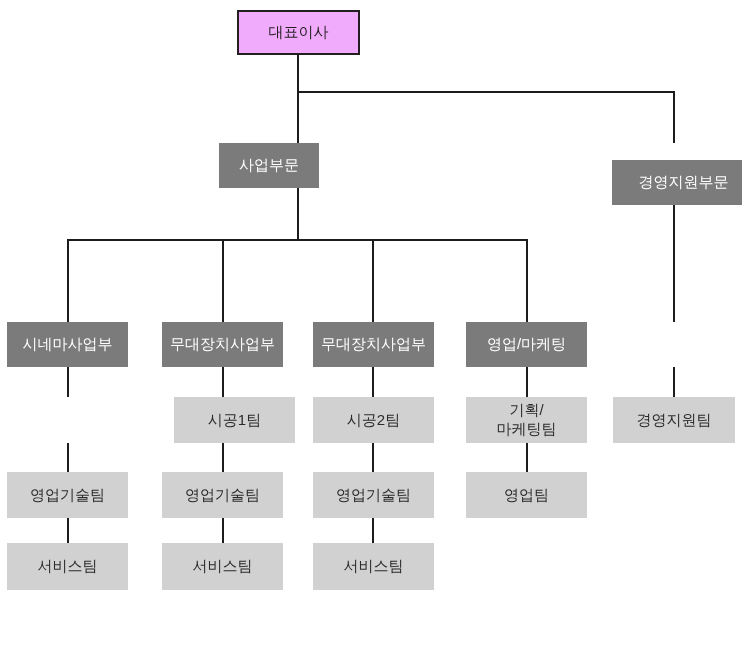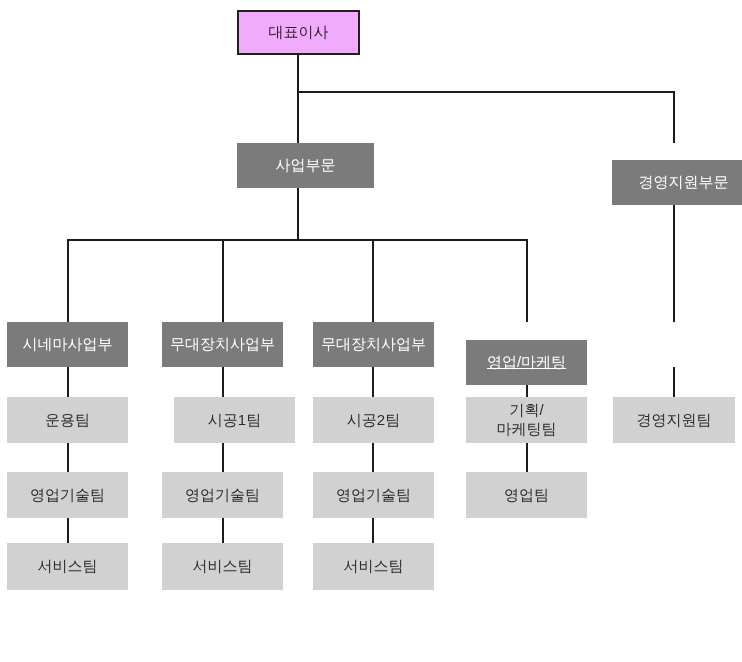--- a/index.html
+++ b/index.html
@@ -68,29 +68,28 @@
   <div class="line" style="left:372px; top:443px; width:2px; height:29px;"></div>
   <div class="line" style="left:372px; top:518px; width:2px; height:25px;"></div>
 
   <div class="line" style="left:526px; top:367px; width:2px; height:30px;"></div>
   <div class="line" style="left:526px; top:443px; width:2px; height:29px;"></div>
 
   <div class="line" style="left:673px; top:367px; width:2px; height:30px;"></div>
 
   <div class="node root" style="left:237px; top:10px; width:123px; height:45px;">대표이사</div>
 
-  <div class="node dark" style="left:237px; top:143px; width:137px; height:45px;">사업부문</div>
+  <div class="node dark" style="left:219px; top:143px; width:100px; height:45px;">사업부문</div>
   <div class="node dark" style="left:612px; top:160px; width:143px; height:45px;">경영지원부문</div>
 
   <div class="node dark" style="left:7px;   top:322px; width:121px; height:45px;">시네마사업부</div>
   <div class="node dark" style="left:162px; top:322px; width:121px; height:45px;">무대장치사업부</div>
   <div class="node dark" style="left:313px; top:322px; width:121px; height:45px;">무대장치사업부</div>
-  <div class="node dark" style="left:466px; top:340px; width:121px; height:45px;text-decoration:underline;">영업/마케팅</div>
+  <div class="node dark" style="left:466px; top:322px; width:121px; height:45px;">영업/마케팅</div>
 
-  <div class="node light" style="left:7px;   top:397px; width:121px; height:46px;">운용팀</div>
   <div class="node light" style="left:162px; top:397px; width:121px; height:46px;margin-left:12px;">시공1팀</div>
   <div class="node light" style="left:313px; top:397px; width:121px; height:46px;">시공2팀</div>
   <div class="node light" style="left:466px; top:397px; width:121px; height:46px;">기획/
 마케팅팀</div>
   <div class="node light" style="left:613px; top:397px; width:122px; height:46px;">경영지원팀</div>
 
   <div class="node light" style="left:7px;   top:472px; width:121px; height:46px;">영업기술팀</div>
   <div class="node light" style="left:162px; top:472px; width:121px; height:46px;">영업기술팀</div>
   <div class="node light" style="left:313px; top:472px; width:121px; height:46px;">영업기술팀</div>
   <div class="node light" style="left:466px; top:472px; width:121px; height:46px;">영업팀</div>

